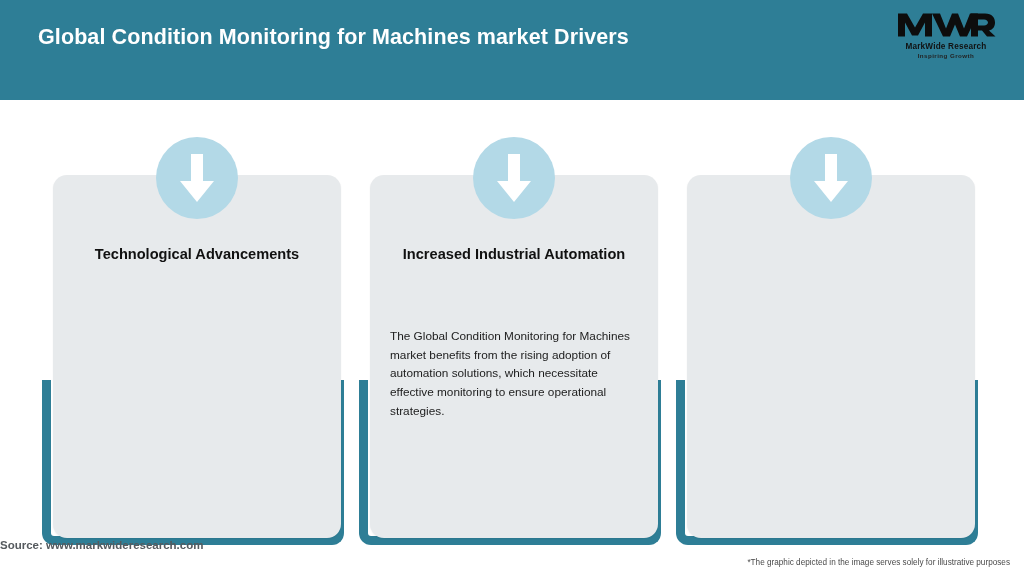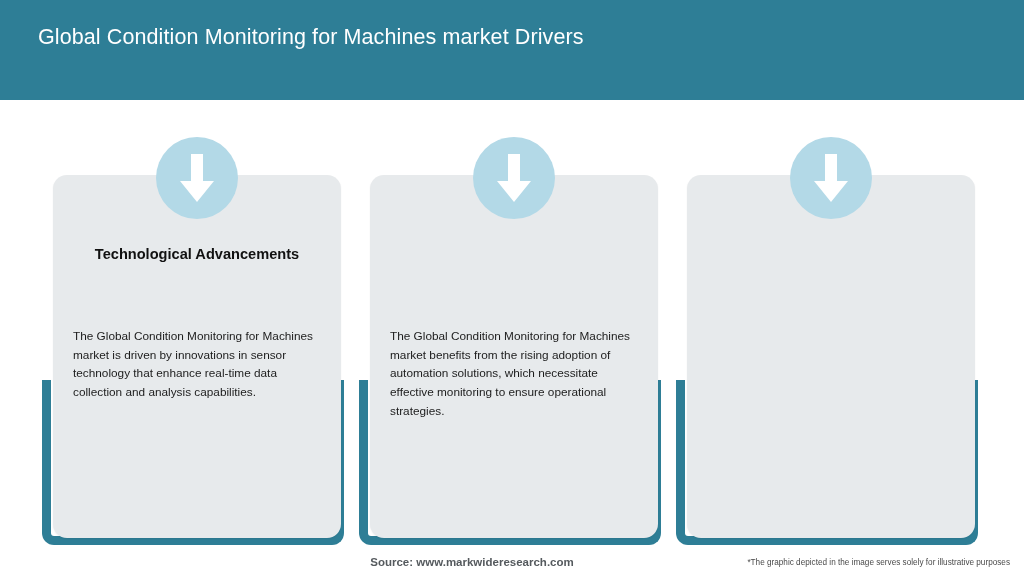--- a/index.html
+++ b/index.html
@@ -23,21 +23,21 @@
     left: 0; top: 0;
     width: 1024px;
     height: 100px;
     background: #2e7e96;
   }
   .header-title {
     position: absolute;
     left: 38px;
     top: 25px;
     font-size: 21.5px;
-    font-weight: normal;
+    font-weight: bold;
     color: #ffffff;
     letter-spacing: 0.1px;
     white-space: nowrap;
     text-align: center;
   }
   .logo-block {
     position: absolute;
     right: 22px;
     top: 8px;
     width: 112px;
@@ -139,23 +139,23 @@
     font-size: 11.8px;
     color: #1c1c1c;
     line-height: 1.58;
     text-align: left;
   }
 
   
   .source-text {
     position: absolute;
     left: 0;
-    top: 556px;
+    top: 539px;
     width: 944px;
-    text-align: center;
+    text-align: left;
     font-size: 11.5px;
     font-weight: bold;
     color: #555a5e;
   }
   .disclaimer-text {
     position: absolute;
     right: 14px;
     top: 558px;
     font-size: 8.2px;
     color: #4a4a4a;
@@ -163,43 +163,54 @@
   }
 </style>
 </head>
 <body>
 
 <div id="infographic">
 
   <div class="header-bar">
     <div class="header-title">Global Condition Monitoring for Machines market Drivers</div>
 
+    <div class="logo-block">
+      <svg class="logo-mark" viewBox="0 0 200 62">
+        <g fill="#0d0d0d">
+          <path d="M4 54 L4 8 L22 8 L38 36 L54 8 L72 8 L72 54 L58 54 L58 26 L44 52 L32 52 L18 26 L18 54 Z"></path>
+          <path d="M72 8 L88 8 L100 38 L112 8 L124 8 L136 38 L148 8 L164 8 L142 54 L128 54 L118 30 L108 54 L94 54 Z"></path>
+          <path d="M150 8 L178 8 C192 8 198 16 198 26 C198 34 194 40 186 42 L199 54 L182 54 L172 42 L164 42 L164 54 L150 54 Z M164 20 L164 32 L176 32 C181 32 184 29 184 26 C184 23 181 20 176 20 Z"></path>
+        </g>
+      </svg>
+      <div class="logo-name">MarkWide Research</div>
+      <div class="logo-tagline">Inspiring Growth</div>
+    </div>
   </div>
 
   <div class="card-wrap c0">
     <div class="accent"></div>
     <div class="card">
       <div class="icon-circle">
         <svg class="arrow-down" viewBox="0 0 40 52">
           <path d="M14 2 L26 2 L26 29 L37 29 L20 50 L3 29 L14 29 Z" fill="#ffffff"></path>
         </svg>
       </div>
       <div class="card-title">Technological Advancements</div>
-      <div class="card-body">The Global Condition Monitoring for Machines market is driven by innovations in sensor technology that enhance real-time data collection and analysis capabilities.</div>
     </div>
   </div>
 
   <div class="card-wrap c1">
     <div class="accent"></div>
     <div class="card">
       <div class="icon-circle">
         <svg class="arrow-down" viewBox="0 0 40 52">
           <path d="M14 2 L26 2 L26 29 L37 29 L20 50 L3 29 L14 29 Z" fill="#ffffff"></path>
         </svg>
       </div>
+      <div class="card-title">Increased Industrial Automation</div>
       <div class="card-body">The Global Condition Monitoring for Machines market benefits from the rising adoption of automation solutions, which necessitate effective monitoring to ensure operational strategies.</div>
     </div>
   </div>
 
   <div class="card-wrap c2">
     <div class="accent"></div>
     <div class="card">
       <div class="icon-circle">
         <svg class="arrow-down" viewBox="0 0 40 52">
           <path d="M14 2 L26 2 L26 29 L37 29 L20 50 L3 29 L14 29 Z" fill="#ffffff"></path>

